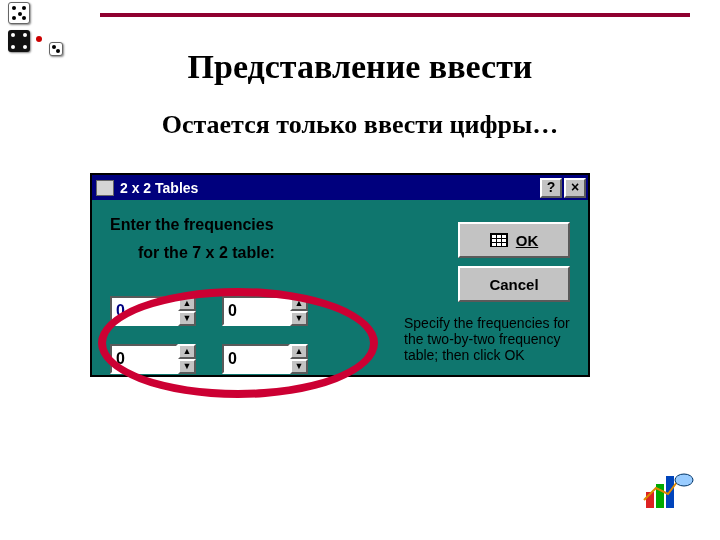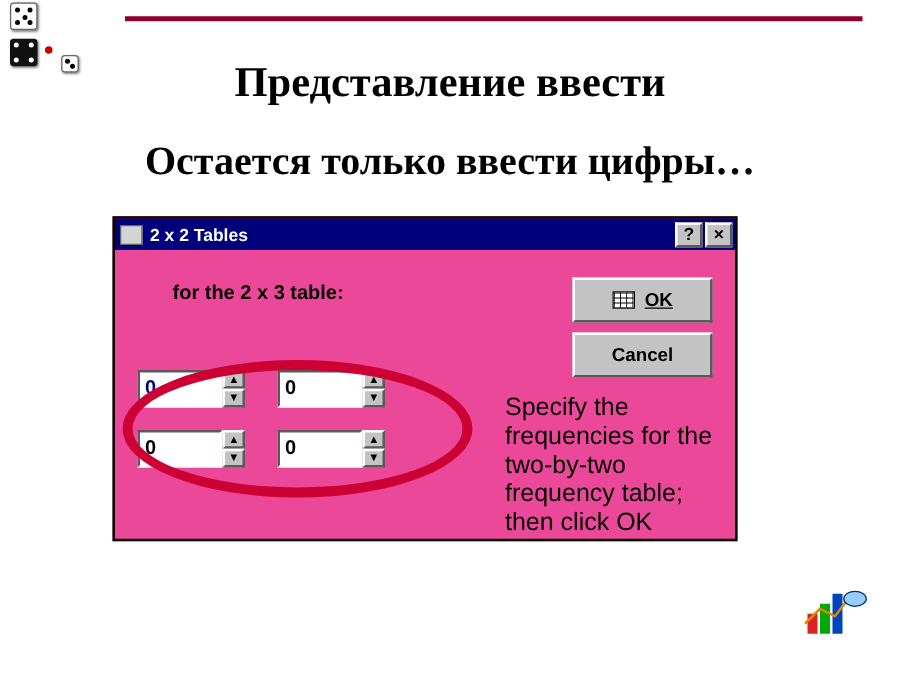--- a/index.html
+++ b/index.html
@@ -21,26 +21,26 @@
   .title {
     position: absolute; top: 48px; left: 0; right: 0;
     text-align: center;
     font-family: "Times New Roman", Times, serif;
     font-size: 34px; font-weight: bold; color: #000;
   }
   .subtitle {
     position: absolute; top: 110px; left: 0; right: 0;
     text-align: center;
     font-family: "Times New Roman", Times, serif;
-    font-size: 32px; font-weight: bold; color: #000;
+    font-size: 26px; font-weight: bold; color: #000;
   }
   .dialog {
     position: absolute; top: 173px; left: 90px;
-    width: 500px; height: 260px;
-    background: #ec4899;
+    width: 500px; height: 204px;
+    background: #0f766e;
     border: 2px solid #000;
   }
   .titlebar {
     height: 25px; background: #00007d; color: #fff;
     display: flex; align-items: center; padding-left: 4px;
     font-family: Tahoma, Arial, sans-serif; font-size: 14px; font-weight: bold;
   }
   .sysicon {
     width: 18px; height: 16px; background:#d4d4d4; border:1px solid #666;
     display:inline-block; margin-right:6px;
@@ -97,21 +97,21 @@
   .btn.cancel { top: 66px; }
   .gridicon {
     width:18px; height:14px; background:#fff; border:1px solid #000;
     background-image:
       linear-gradient(#000 1px, transparent 1px),
       linear-gradient(90deg, #000 1px, transparent 1px);
     background-size: 5px 4px;
   }
   .hint {
     position:absolute; top: 115px; right: 14px; width: 170px;
-    font-family: Tahoma, Arial, sans-serif; font-size: 20px; font-weight: normal; color:#000;
+    font-family: Tahoma, Arial, sans-serif; font-size: 14px; font-weight: normal; color:#000;
   }
   .bottom-deco { position:absolute; right: 22px; bottom: 22px; }
   .die-w { width:22px; height:22px; background:#fff; border:1px solid #666; border-radius:3px; display:inline-block; position:relative; box-shadow: 1px 1px 2px #888; }
   .die-b { width:22px; height:22px; background:#111; border-radius:3px; display:inline-block; position:relative; box-shadow: 1px 1px 2px #888; }
   .pip { position:absolute; width:4px; height:4px; border-radius:50%; }
   .pb { background:#000; } .pw { background:#fff; }
   .die-r { width:6px; height:6px; background:#c00; border-radius:50%; display:inline-block; margin:0 2px; position:relative; top:-10px;}
 </style>
 </head>
 <body>
@@ -131,21 +131,22 @@
 
 <div class="dialog">
   <div class="titlebar">
     <span class="sysicon"></span>
     <span>2 x 2 Tables</span>
     <span class="spacer"></span>
     <span class="tbtn">?</span>
     <span class="tbtn">×</span>
   </div>
   <div class="dlgbody">
-    <div class="instr2">for the 2 x 3 table:</div>
+    <div class="instr1">Enter the frequencies</div>
+    <div class="instr2">for the 7 x 2 table:</div>
 
     <div class="spin-grid">
       <div class="spinner">
         <input style="color: rgb(0, 0, 128);" value="0">
         <div class="spinbtns">
           <div class="sbtn">▲</div>
           <div class="sbtn">▼</div>
         </div>
       </div>
       <div class="spinner">

